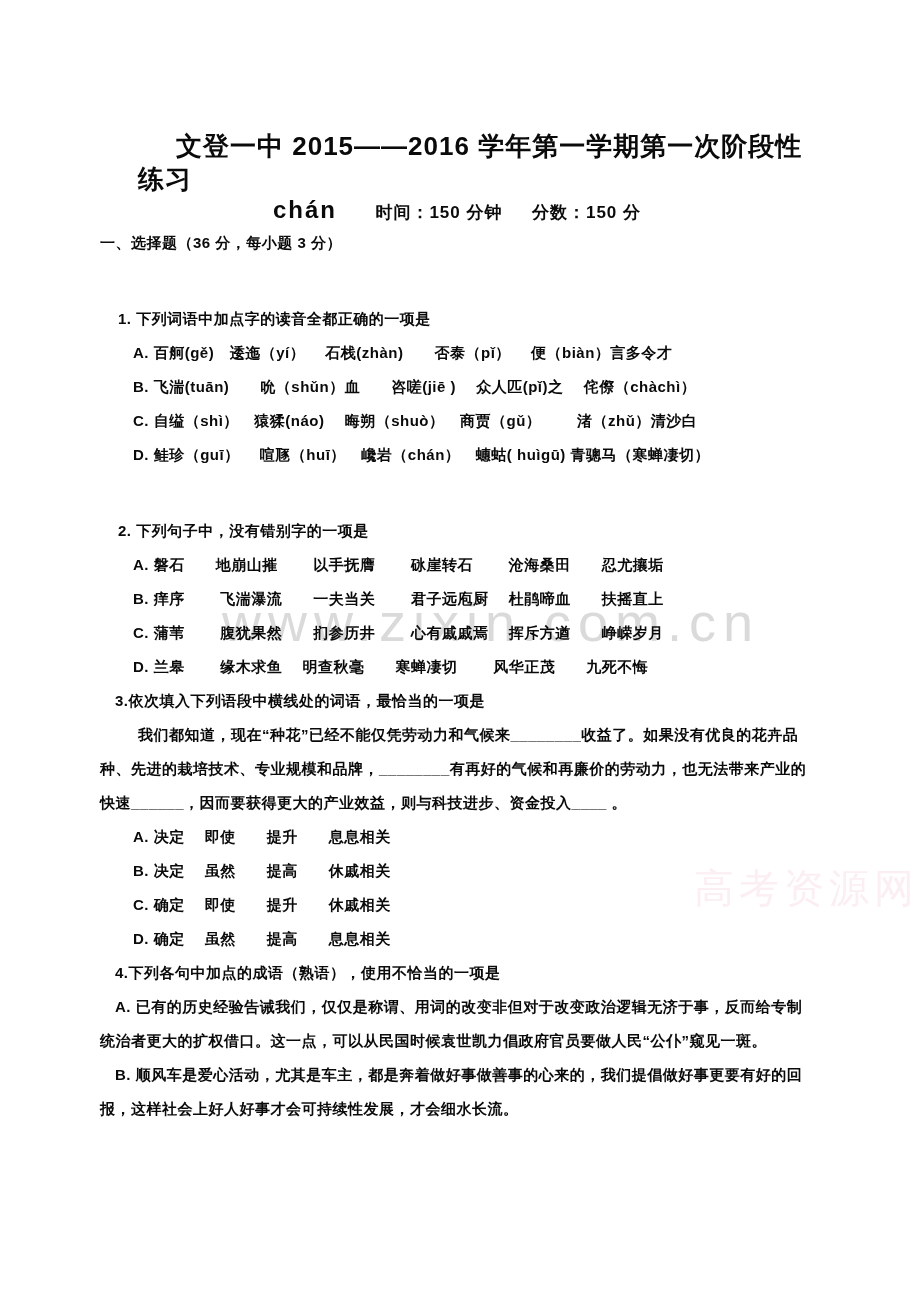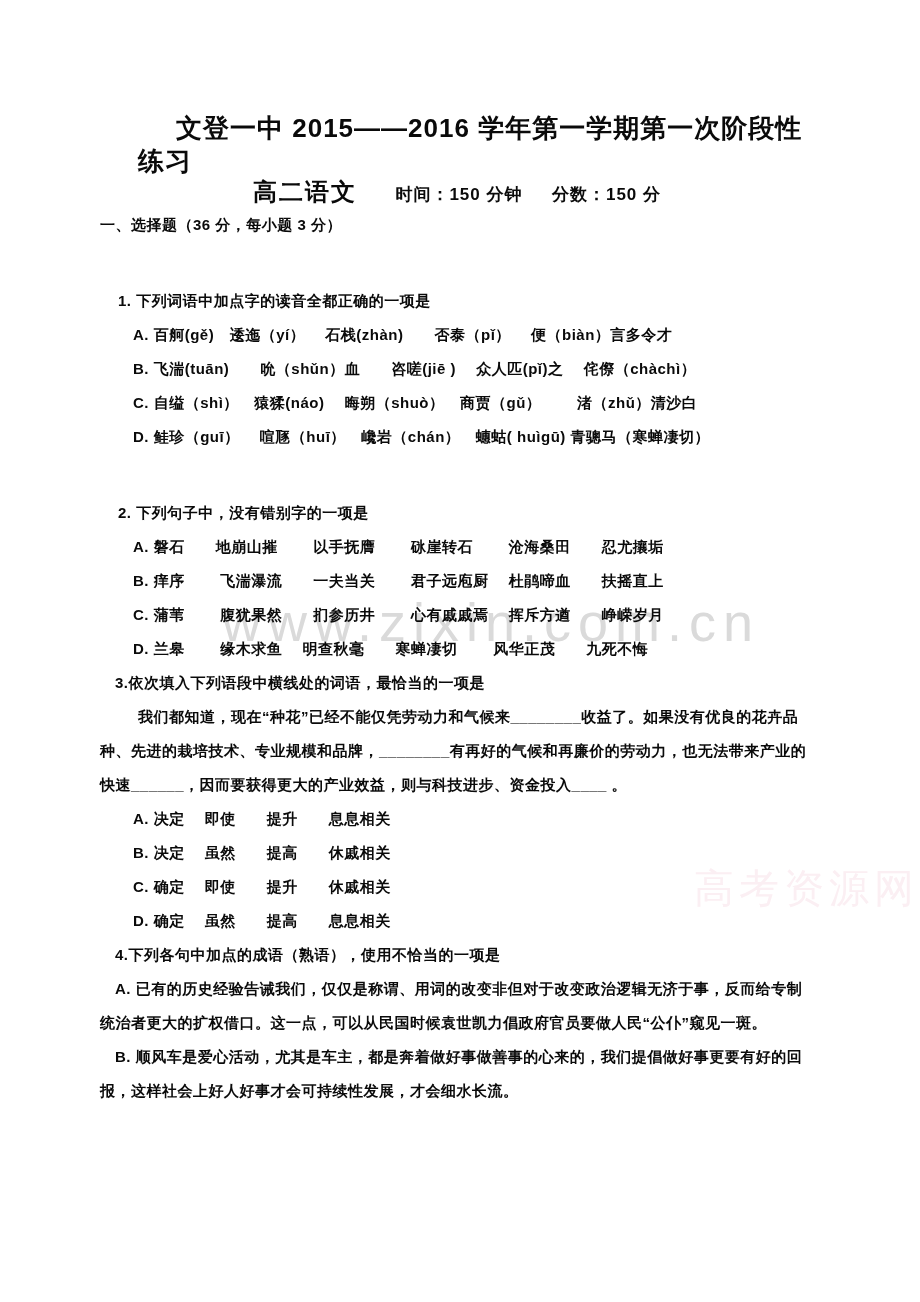--- a/index.html
+++ b/index.html
@@ -18,21 +18,21 @@
     z-index:0;white-space:nowrap;
     font-family:Liberation Sans, sans-serif;
   }
   .wm-gaokao{
     position:absolute;left:694px;top:866px;
     font-size:40px;line-height:44px;
     color:#fbeff3;letter-spacing:5px;
     z-index:0;white-space:nowrap;
   }
   .content{
-    position:absolute;left:100px;top:112px;width:714px;
+    position:absolute;left:100px;top:130px;width:714px;
     z-index:1;
   }
   .title{
     margin:0 0 0 38px;
     font-size:26px;font-weight:700;line-height:33px;
     text-indent:38px;letter-spacing:1px;
   }
   .subtitle{
     margin:0;line-height:28px;height:30px;
     text-align:center;white-space:nowrap;
@@ -59,21 +59,21 @@
 <div class="page">
 
   <div class="wm-zixin">www.zixin.com.cn</div>
   <div class="wm-gaokao">高考资源网</div>
 
   <div class="content">
 
     <h1 class="title">文登一中 2015——2016 学年第一学期第一次阶段性练习</h1>
 
     <div class="subtitle">
-      <span class="subject">高二语文</span>
+      <span class="subject">chán</span>
       <span class="meta">时间：150 分钟</span>
       <span class="meta">分数：150 分</span>
     </div>
 
     <div class="body">
 
       <p class="sec">一、选择题（36 分，每小题 3 分）</p>
 
       <p class="stem">1. 下列词语中加点字的读音全都正确的一项是</p>
       <p class="opt">A. 百舸(gě)　逶迤（yí）　 石栈(zhàn)　　否泰（pǐ）　 便（biàn）言多令才</p>

